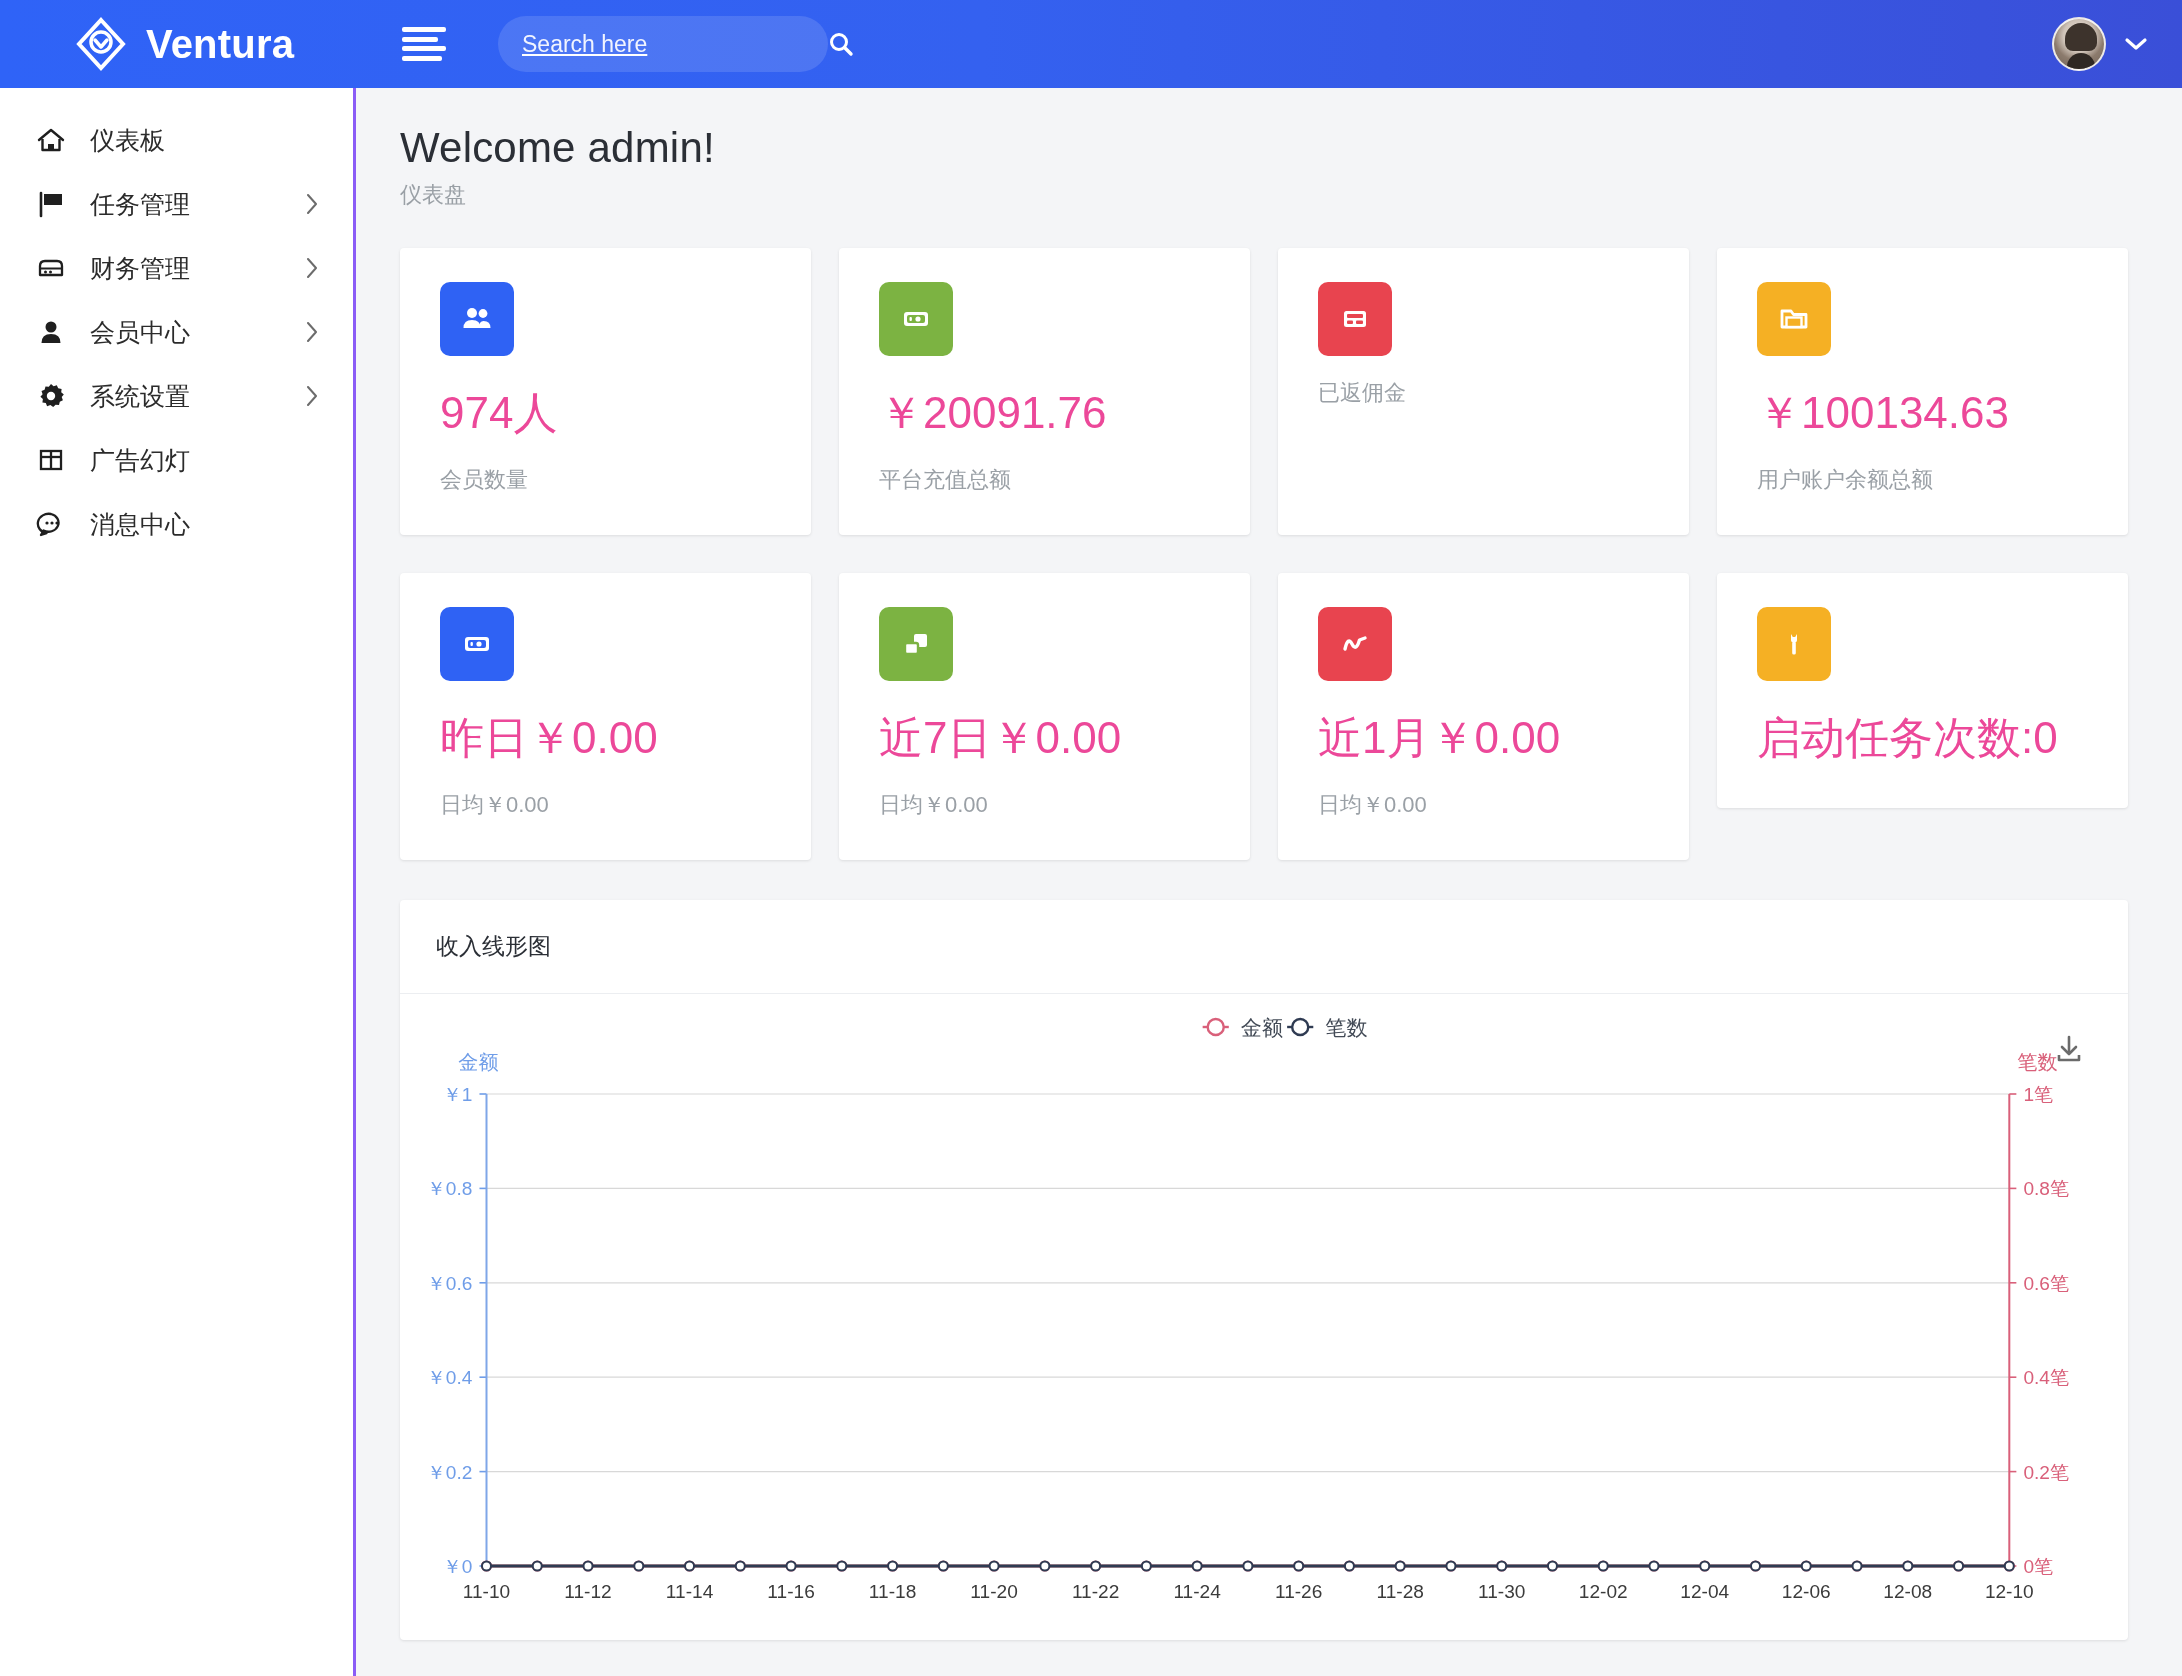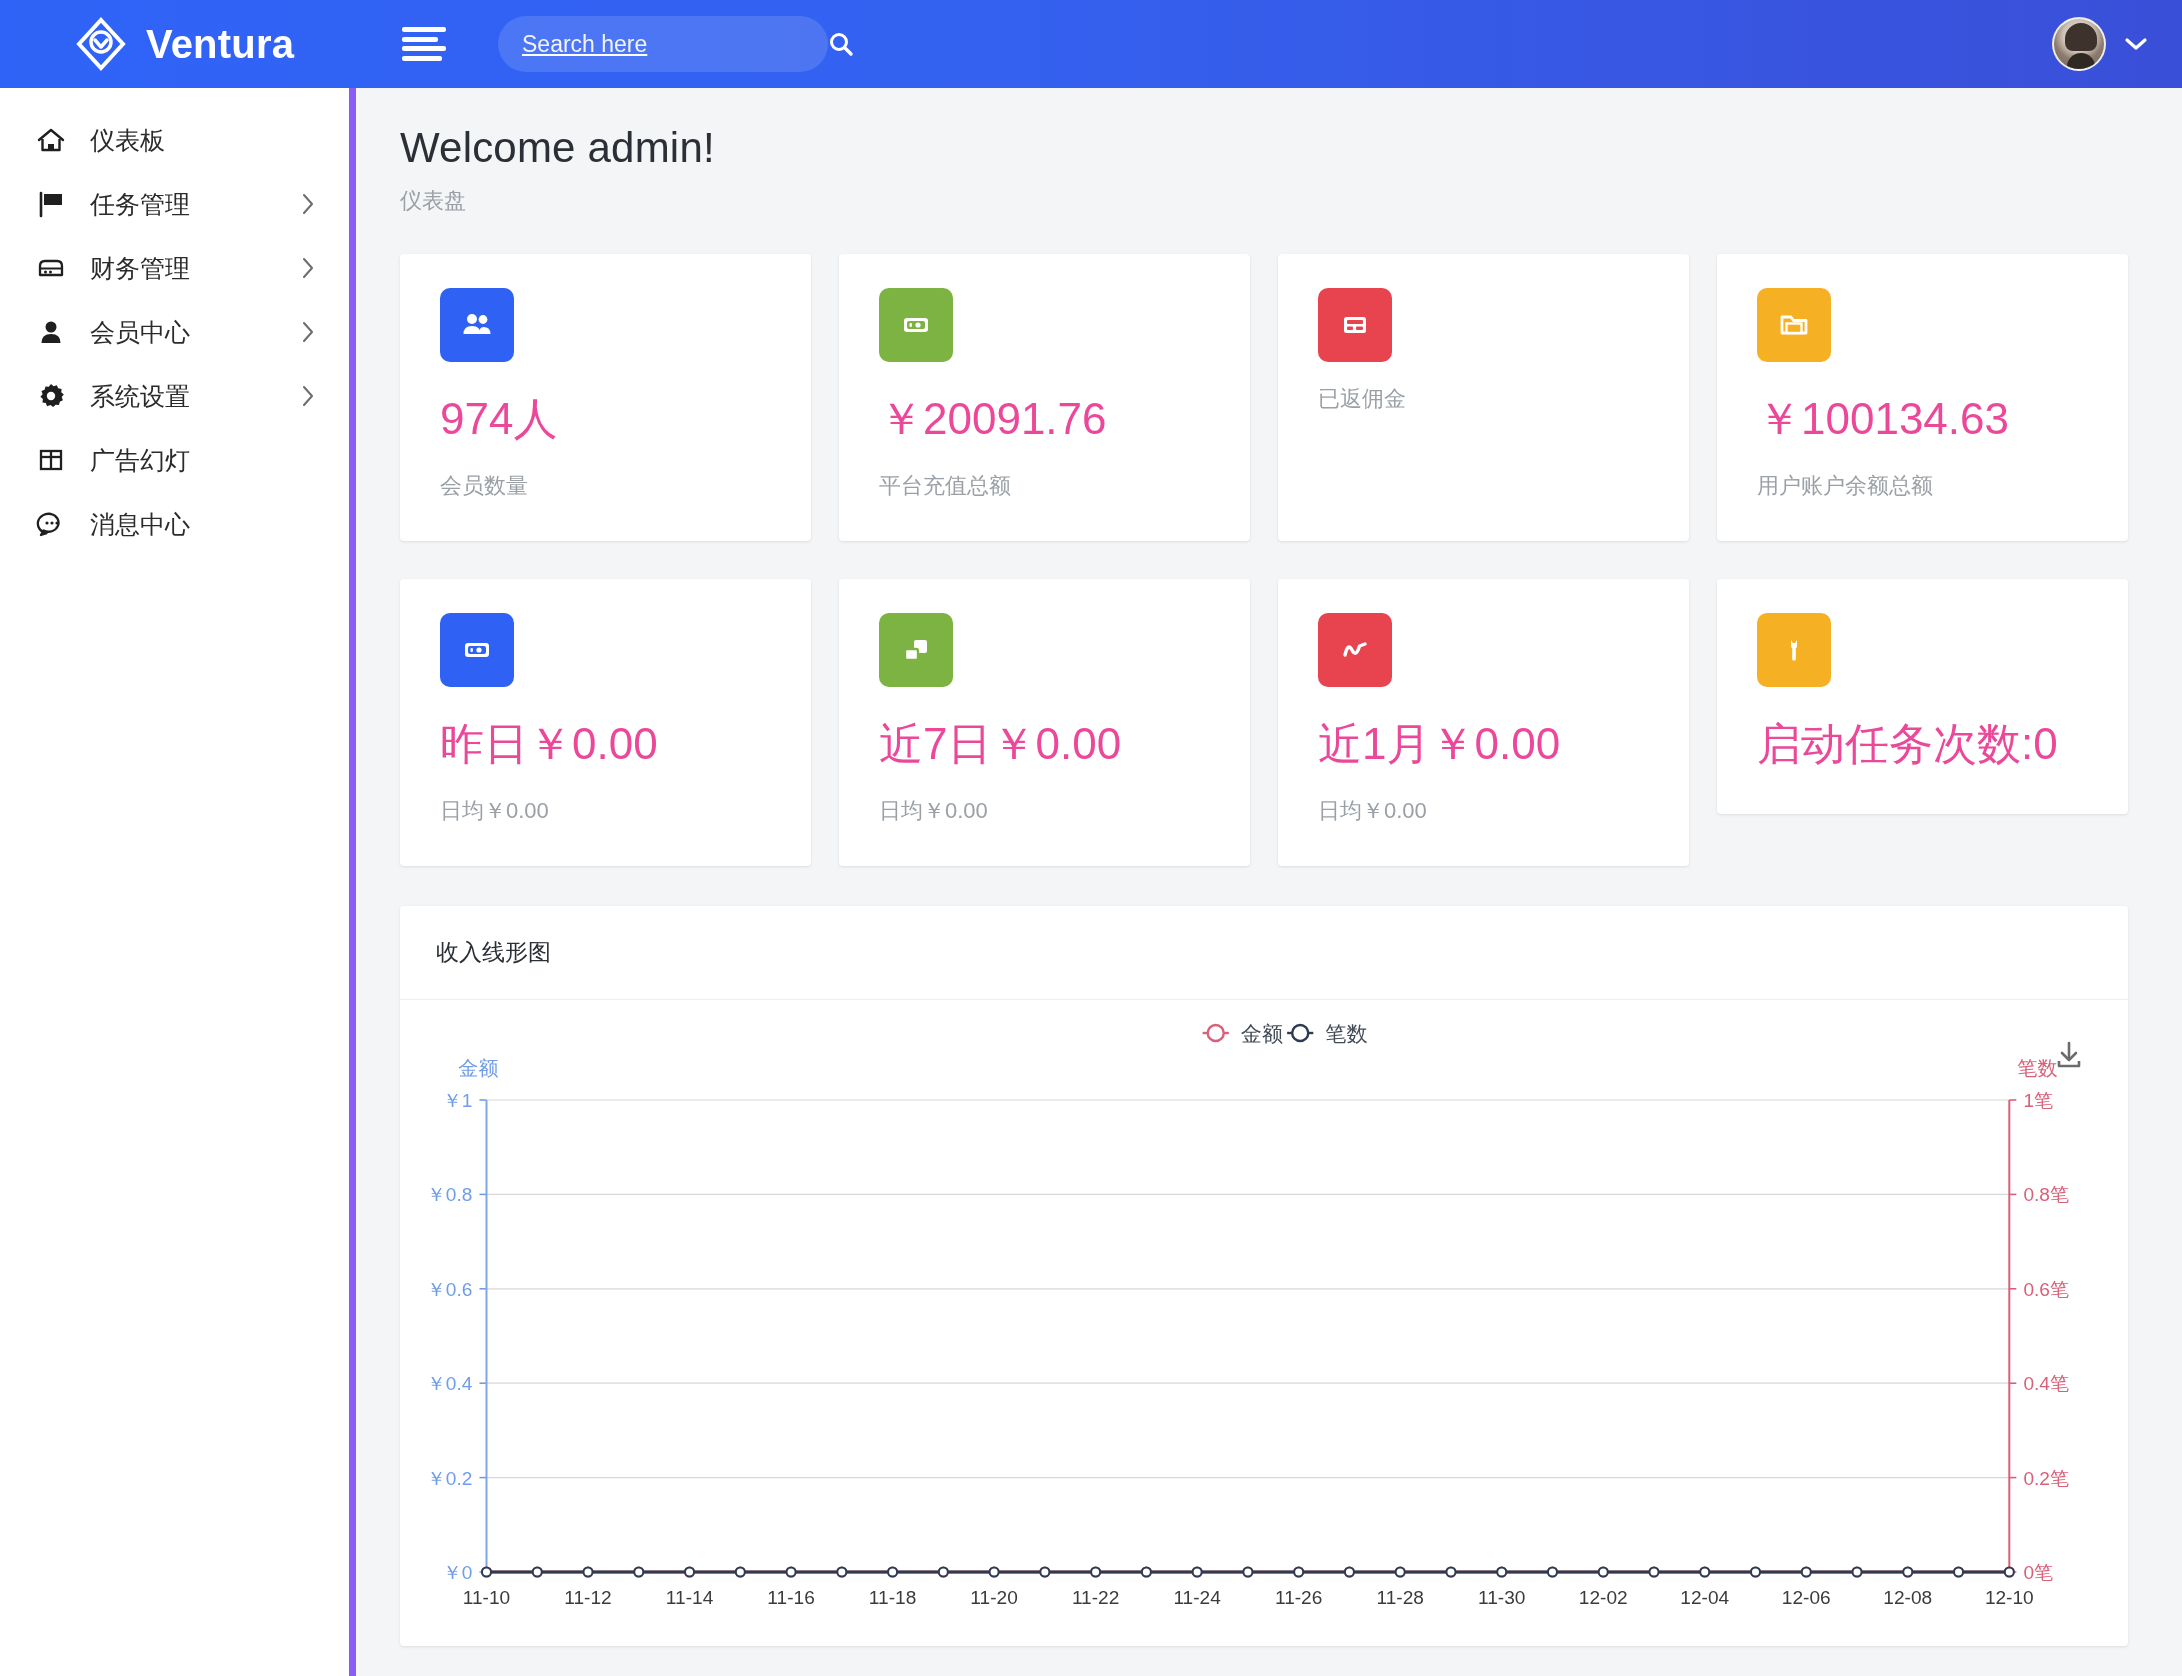--- a/index.html
+++ b/index.html
@@ -61,38 +61,38 @@
   }
   .avatar::after {
     content: ""; position: absolute; left: 13px; top: 34px; width: 28px; height: 26px;
     background: #2f2823; border-radius: 14px 14px 0 0;
   }
   .caret-down { width: 24px; height: 16px; }
 
   
   .sidebar {
     position: absolute; top: 88px; left: 0; width: 356px; height: 1588px;
-    background: #ffffff; border-right: 7px solid #8b5cf6; padding-top: 20px;
+    background: #ffffff; border-right: 3px solid #8b5cf6; padding-top: 20px;
   }
   .nav-item {
     height: 64px; display: flex; align-items: center;
     padding: 0 34px 0 34px; gap: 22px; cursor: pointer; position: relative;
   }
   .nav-icon { width: 34px; height: 34px; flex: none; display: flex; align-items: center; justify-content: center; }
   .nav-label { font-size: 25px; color: #2b2b2b; font-weight: 400; }
   .nav-chevron { margin-left: auto; width: 14px; height: 22px; opacity: .75; }
 
   
   .main {
     position: absolute; top: 88px; left: 356px;
     width: 1826px; height: 1588px; background: #f4f5f7;
     padding: 36px 54px 0 44px; overflow: hidden;
   }
   .page-title { font-size: 42px; color: #2b2f36; font-weight: 400; letter-spacing: .2px; }
-  .page-sub { font-size: 22px; color: #9aa0a6; margin-top: 14px; }
+  .page-sub { font-size: 22px; color: #9aa0a6; margin-top: 8px; }
 
   .cards-row { display: flex; gap: 28px; margin-top: 38px; }
   .card {
     flex: 1; background: #fff; border-radius: 4px;
     box-shadow: 0 1px 3px rgba(0,0,0,.10);
     padding: 34px 40px 40px 40px;
   }
   .card.short { align-self: flex-start; }
   .card-icon {
     width: 74px; height: 74px; border-radius: 10px;

